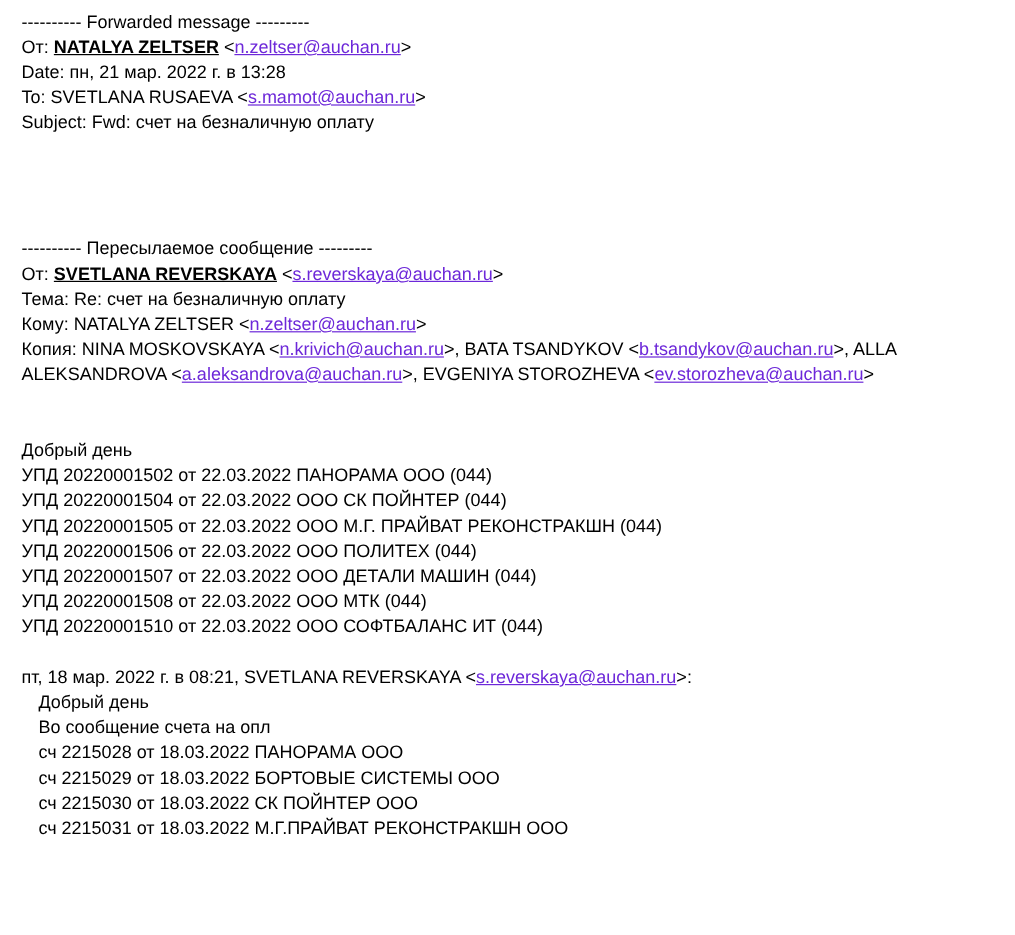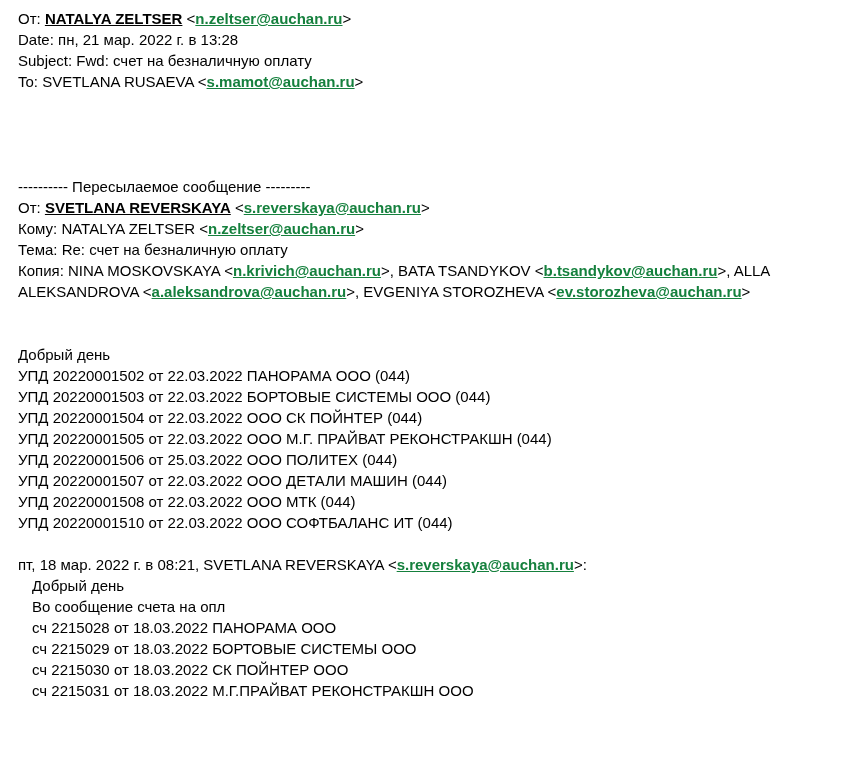--- a/index.html
+++ b/index.html
@@ -23,74 +23,73 @@
   }
   .line {
     white-space: pre-wrap;
     word-wrap: break-word;
   }
   .bold {
     font-weight: bold;
     text-decoration: underline;
   }
   a.mail {
-    color: #15803d;
+    color: #6d28d9;
     text-decoration: underline;
-    font-weight: bold;
   }
   .gap-lg {
     height: 84px;
   }
   .gap-md {
     height: 42px;
   }
   .gap-sm {
     height: 21px;
   }
   .quoted {
     padding-left: 14px;
   }
 </style>
 </head>
 <body>
 
 <div class="page">
 
+  <div class="line">---------- Forwarded message ---------</div>
 
   <div class="line"><span>От:</span><span>&nbsp;</span><span class="bold">NATALYA ZELTSER</span><span> &lt;</span><a class="mail" href="#">n.zeltser@auchan.ru</a><span>&gt;</span></div>
 
   <div class="line">Date: пн, 21 мар. 2022 г. в 13:28</div>
 
+  <div class="line"><span>To: SVETLANA RUSAEVA &lt;</span><a class="mail" href="#">s.mamot@auchan.ru</a><span>&gt;</span></div>
+
   <div class="line">Subject: Fwd: счет на безналичную оплату</div>
-
-  <div class="line"><span>To: SVETLANA RUSAEVA &lt;</span><a class="mail" href="#">s.mamot@auchan.ru</a><span>&gt;</span></div>
 
   <div class="gap-lg"></div>
 
   <div class="line">---------- Пересылаемое сообщение ---------</div>
 
   <div class="line"><span>От:</span><span>&nbsp;</span><span class="bold">SVETLANA REVERSKAYA</span><span> &lt;</span><a class="mail" href="#">s.reverskaya@auchan.ru</a><span>&gt;</span></div>
 
 
+  <div class="line">Тема: Re: счет на безналичную оплату</div>
+
   <div class="line"><span>Кому: NATALYA ZELTSER &lt;</span><a class="mail" href="#">n.zeltser@auchan.ru</a><span>&gt;</span></div>
-
-  <div class="line">Тема: Re: счет на безналичную оплату</div>
 
   <div class="line"><span>Копия: NINA MOSKOVSKAYA &lt;</span><a class="mail" href="#">n.krivich@auchan.ru</a><span>&gt;, BATA TSANDYKOV &lt;</span><a class="mail" href="#">b.tsandykov@auchan.ru</a><span>&gt;, ALLA ALEKSANDROVA</span> <span>&lt;</span><a class="mail" href="#">a.aleksandrova@auchan.ru</a><span>&gt;, EVGENIYA STOROZHEVA &lt;</span><a class="mail" href="#">ev.storozheva@auchan.ru</a><span>&gt;</span></div>
 
   <div class="gap-md"></div>
 
   <div class="line">Добрый день</div>
 
   <div>
     <div class="line">УПД 20220001502 от 22.03.2022 ПАНОРАМА ООО (044)</div>
-    <div class="line">УПД 20220001503 от 22.03.2022 БОРТОВЫЕ СИСТЕМЫ ООО (044)</div>
     <div class="line">УПД 20220001504 от 22.03.2022 ООО СК ПОЙНТЕР (044)</div>
     <div class="line">УПД 20220001505 от 22.03.2022 ООО М.Г. ПРАЙВАТ РЕКОНСТРАКШН (044)</div>
-    <div class="line">УПД 20220001506 от 25.03.2022 ООО ПОЛИТЕХ (044)</div>
+    <div class="line">УПД 20220001506 от 22.03.2022 ООО ПОЛИТЕХ (044)</div>
     <div class="line">УПД 20220001507 от 22.03.2022 ООО ДЕТАЛИ МАШИН (044)</div>
     <div class="line">УПД 20220001508 от 22.03.2022 ООО МТК (044)</div>
     <div class="line">УПД 20220001510 от 22.03.2022 ООО СОФТБАЛАНС ИТ (044)</div>
   </div>
 
   <div class="gap-sm"></div>
 
   <div class="line"><span>пт, 18 мар. 2022 г. в 08:21, SVETLANA REVERSKAYA &lt;</span><a class="mail" href="#">s.reverskaya@auchan.ru</a><span>&gt;:</span></div>
 
   <div class="quoted">

